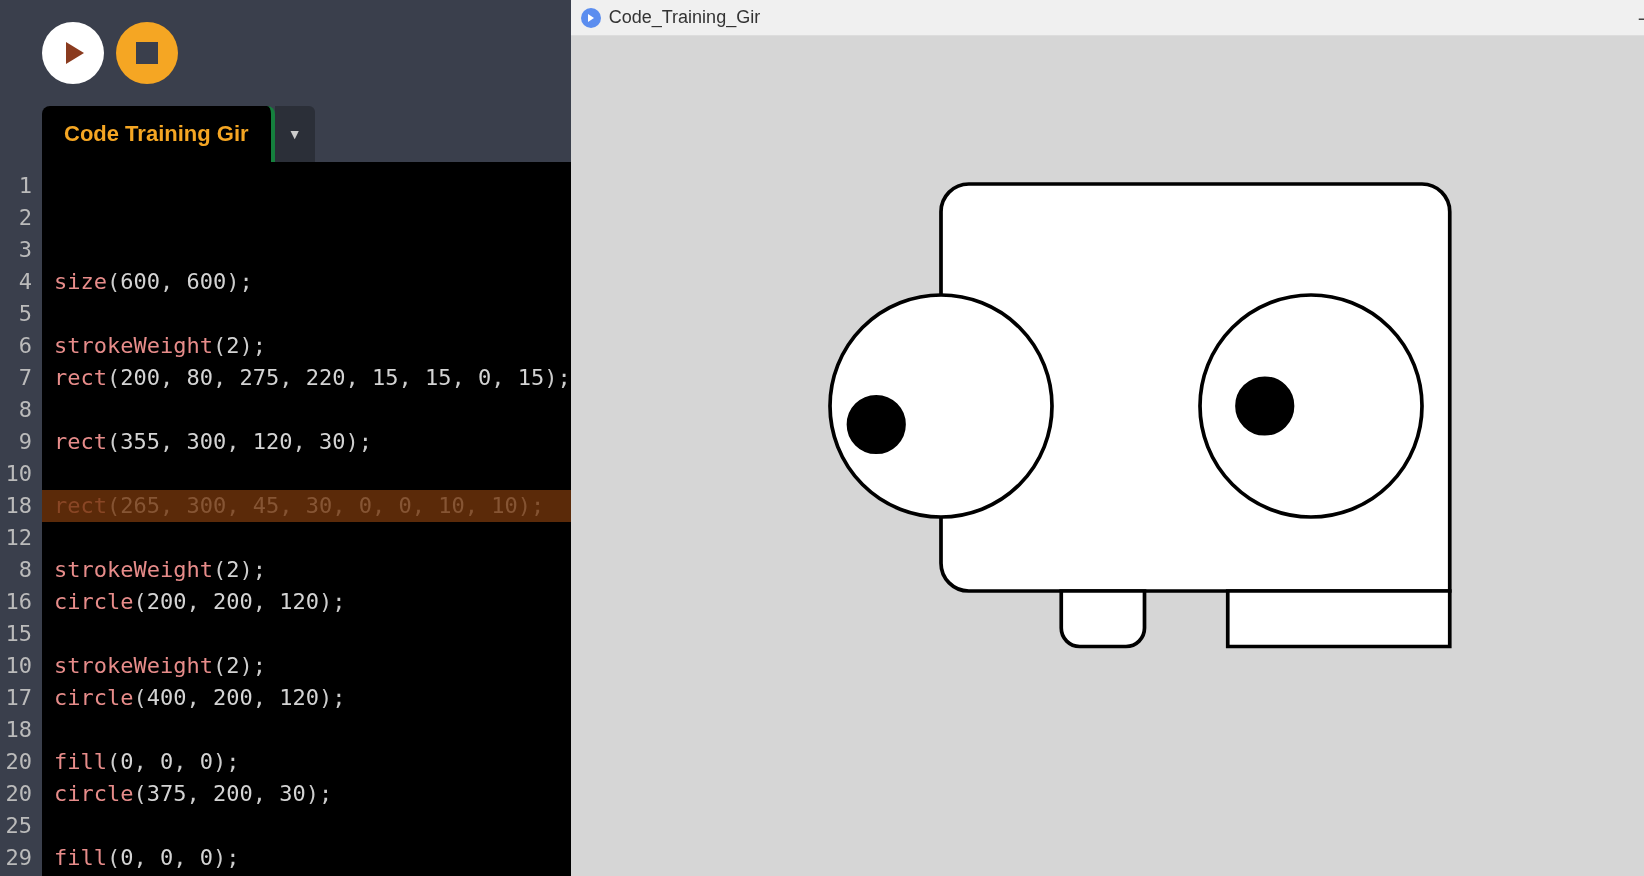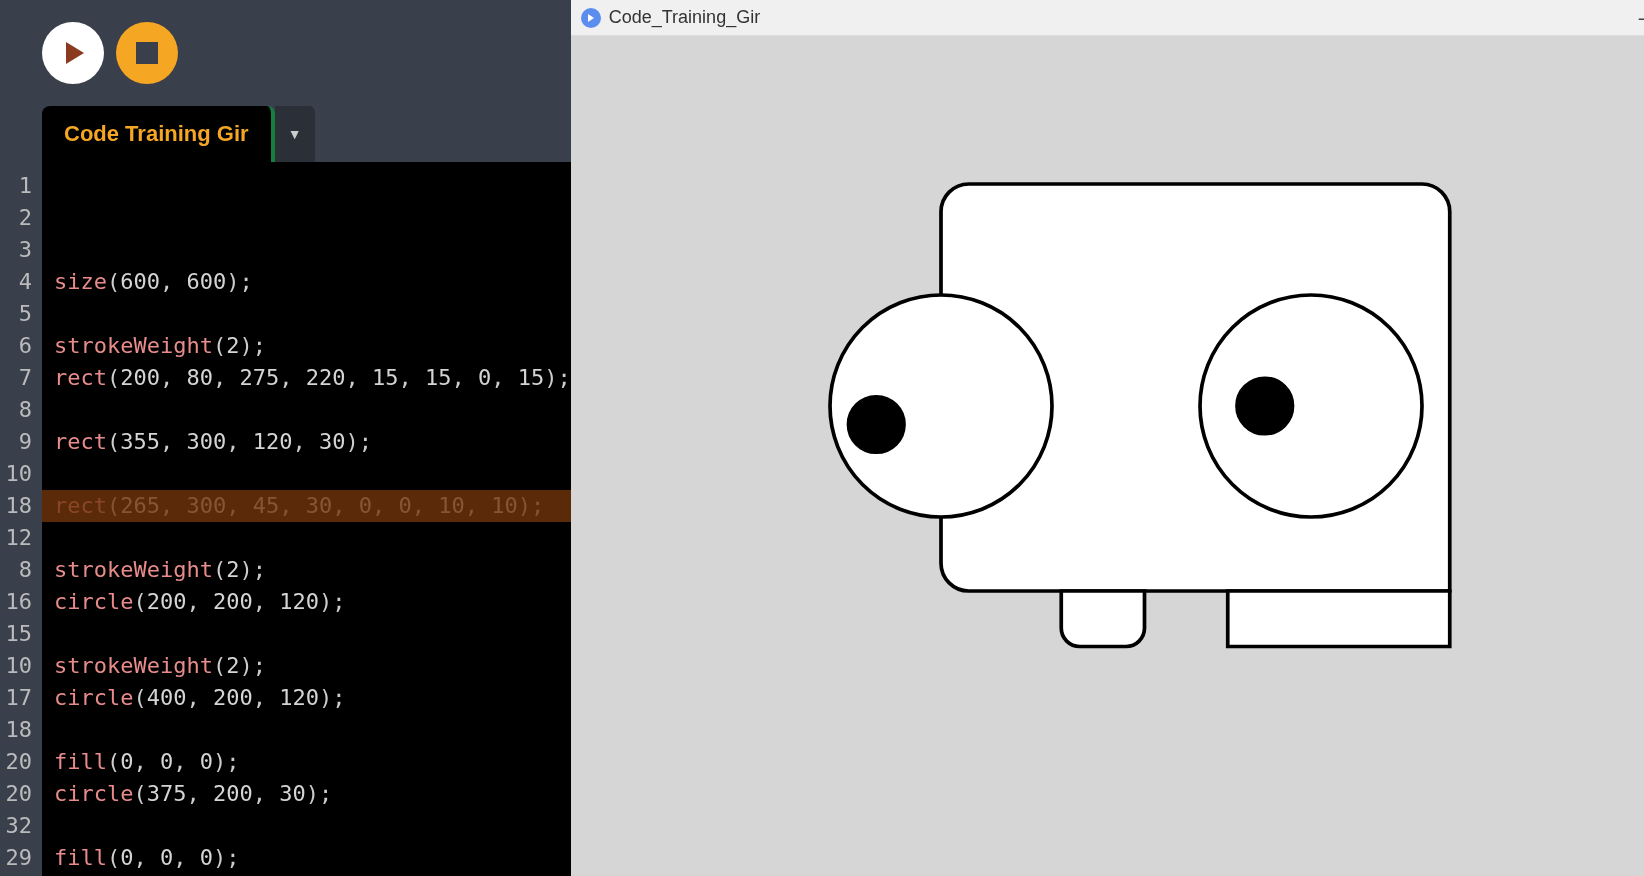--- a/index.html
+++ b/index.html
@@ -65,21 +65,21 @@
         <div class="code-line">18</div>
         <div class="code-line">12</div>
         <div class="code-line">8</div>
         <div class="code-line">16</div>
         <div class="code-line">15</div>
         <div class="code-line">10</div>
         <div class="code-line">17</div>
         <div class="code-line">18</div>
         <div class="code-line">20</div>
         <div class="code-line">20</div>
-        <div class="code-line">32</div>
+        <div class="code-line">25</div>
         <div class="code-line">29</div>
       </div>
     <div class="code-area" id="code-area">
       <div class="line-highlight" id="line-hl" style="top: 328px;"></div>
     <div class="code-line"><span class="tok-fn">size</span><span class="tok-punc">(</span><span class="tok-num">600</span><span class="tok-punc">, </span><span class="tok-num">600</span><span class="tok-punc">);</span></div><div class="code-line"></div><div class="code-line"><span class="tok-fn">strokeWeight</span><span class="tok-punc">(</span><span class="tok-num">2</span><span class="tok-punc">);</span></div><div class="code-line"><span class="tok-fn">rect</span><span class="tok-punc">(</span><span class="tok-num">200</span><span class="tok-punc">, </span><span class="tok-num">80</span><span class="tok-punc">, </span><span class="tok-num">275</span><span class="tok-punc">, </span><span class="tok-num">220</span><span class="tok-punc">, </span><span class="tok-num">15</span><span class="tok-punc">, </span><span class="tok-num">15</span><span class="tok-punc">, </span><span class="tok-num">0</span><span class="tok-punc">, </span><span class="tok-num">15</span><span class="tok-punc">);</span></div><div class="code-line"></div><div class="code-line"><span class="tok-fn">rect</span><span class="tok-punc">(</span><span class="tok-num">355</span><span class="tok-punc">, </span><span class="tok-num">300</span><span class="tok-punc">, </span><span class="tok-num">120</span><span class="tok-punc">, </span><span class="tok-num">30</span><span class="tok-punc">);</span></div><div class="code-line"></div><div class="code-line"><span class="tok-fn">rect</span><span class="tok-punc">(</span><span class="tok-num">265</span><span class="tok-punc">, </span><span class="tok-num">300</span><span class="tok-punc">, </span><span class="tok-num">45</span><span class="tok-punc">, </span><span class="tok-num">30</span><span class="tok-punc">, </span><span class="tok-num">0</span><span class="tok-punc">, </span><span class="tok-num">0</span><span class="tok-punc">, </span><span class="tok-num">10</span><span class="tok-punc">, </span><span class="tok-num">10</span><span class="tok-punc">);</span></div><div class="code-line"></div><div class="code-line"><span class="tok-fn">strokeWeight</span><span class="tok-punc">(</span><span class="tok-num">2</span><span class="tok-punc">);</span></div><div class="code-line"><span class="tok-fn">circle</span><span class="tok-punc">(</span><span class="tok-num">200</span><span class="tok-punc">, </span><span class="tok-num">200</span><span class="tok-punc">, </span><span class="tok-num">120</span><span class="tok-punc">);</span></div><div class="code-line"></div><div class="code-line"><span class="tok-fn">strokeWeight</span><span class="tok-punc">(</span><span class="tok-num">2</span><span class="tok-punc">);</span></div><div class="code-line"><span class="tok-fn">circle</span><span class="tok-punc">(</span><span class="tok-num">400</span><span class="tok-punc">, </span><span class="tok-num">200</span><span class="tok-punc">, </span><span class="tok-num">120</span><span class="tok-punc">);</span></div><div class="code-line"></div><div class="code-line"><span class="tok-fn">fill</span><span class="tok-punc">(</span><span class="tok-num">0</span><span class="tok-punc">, </span><span class="tok-num">0</span><span class="tok-punc">, </span><span class="tok-num">0</span><span class="tok-punc">);</span></div><div class="code-line"><span class="tok-fn">circle</span><span class="tok-punc">(</span><span class="tok-num">375</span><span class="tok-punc">, </span><span class="tok-num">200</span><span class="tok-punc">, </span><span class="tok-num">30</span><span class="tok-punc">);</span></div><div class="code-line"></div><div class="code-line"><span class="tok-fn">fill</span><span class="tok-punc">(</span><span class="tok-num">0</span><span class="tok-punc">, </span><span class="tok-num">0</span><span class="tok-punc">, </span><span class="tok-num">0</span><span class="tok-punc">);</span></div><div class="code-line"></div></div>
   </div>
 </div>
 
 <div class="right-pane">
   <div class="titlebar">

